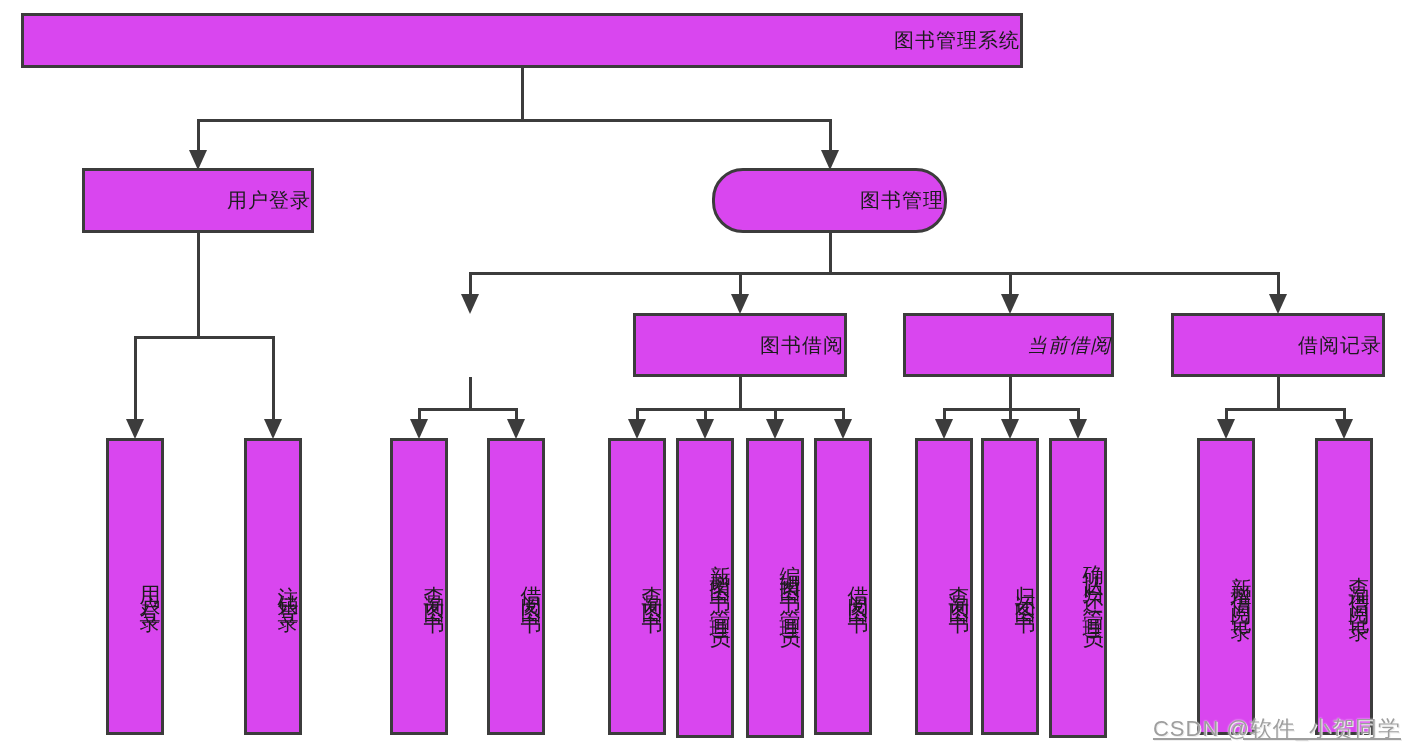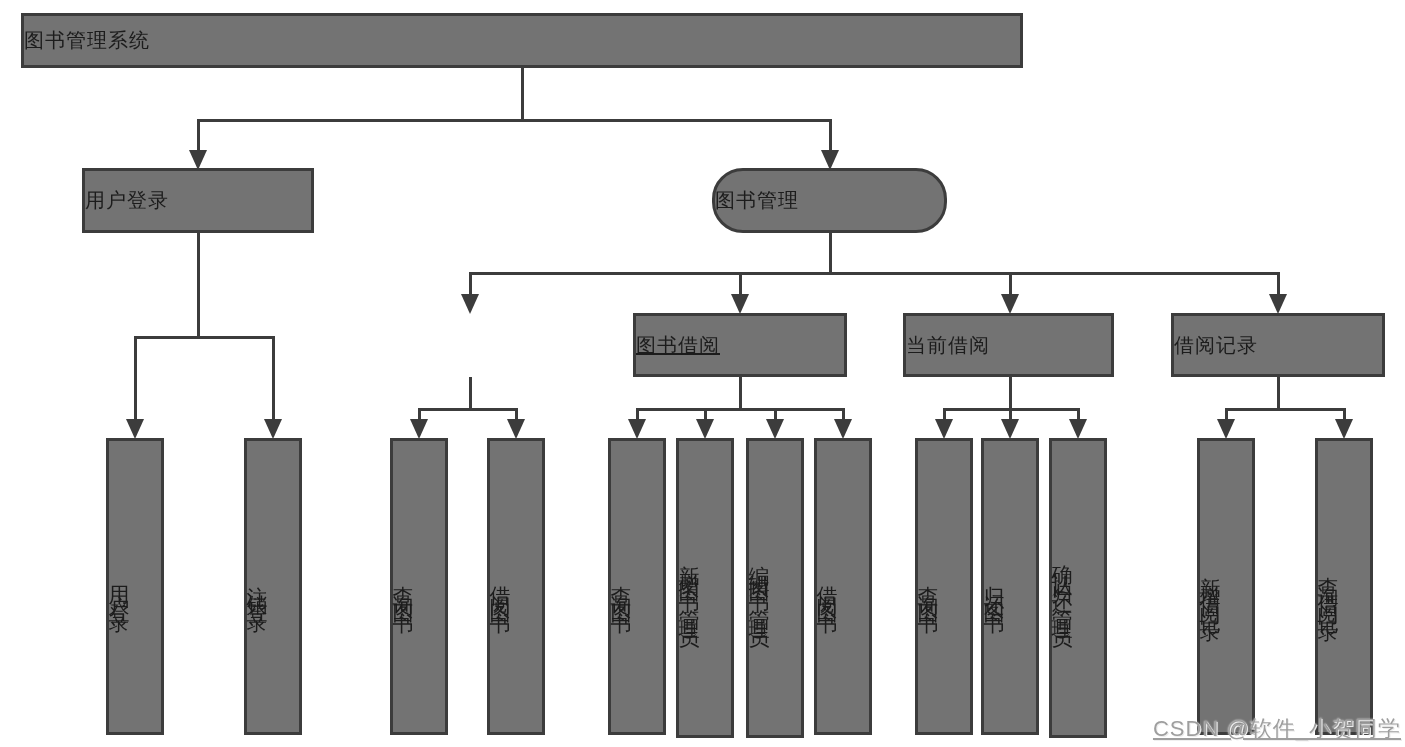--- a/index.html
+++ b/index.html
@@ -8,22 +8,22 @@
     --bg:#ffffff;
     --wm:#9e9e9e;
   }
   html,body{margin:0;padding:0;background:var(--bg);}
   body{font-family:"Liberation Sans","DejaVu Sans",sans-serif;}
   .canvas{
     position:relative;width:1405px;height:747px;background:var(--bg);
     overflow:hidden;
   }
   .box{
-    position:absolute;background:#737373;border:3px solid var(--line);
-    box-sizing:border-box;display:flex;align-items:center;justify-content:flex-start;
+    position:absolute;background:#d946ef;border:3px solid var(--line);
+    box-sizing:border-box;display:flex;align-items:center;justify-content:flex-end;
     color:var(--text);font-size:20px;letter-spacing:1px;white-space:nowrap;
   }
   .vbox{font-size:21px;}
   .vbox .vtxt{
     writing-mode:vertical-rl;text-orientation:mixed;
     letter-spacing:9px;white-space:normal;line-height:1;
   }
   .hline,.vline{position:absolute;background:var(--line);}
   .hline{height:3px;}
   .vline{width:3px;}
@@ -93,24 +93,24 @@
     </div>
   <div class="arrow" style="left:1001px;top:272px;height:42px;">
       <i class="shaft"></i>
       <i class="head"></i>
     </div>
   <div class="arrow" style="left:1269px;top:272px;height:42px;">
       <i class="shaft"></i>
       <i class="head"></i>
     </div>
 
-  <div class="box" style="left:633px;top:313px;width:214px;height:64px;text-decoration:underline;">
+  <div class="box" style="left:633px;top:313px;width:214px;height:64px;">
     <span>图书借阅</span>
   </div>
-  <div class="box" style="left:903px;top:313px;width:211px;height:64px;">
+  <div class="box" style="left:903px;top:313px;width:211px;height:64px;font-style:italic;">
     <span>当前借阅</span>
   </div>
   <div class="box" style="left:1171px;top:313px;width:214px;height:64px;">
     <span>借阅记录</span>
   </div>
 
   <div class="vline" style="left:468.5px;top:377px;height:34px;"></div>
   <div class="hline" style="left:417.5px;top:408px;width:100px;"></div>
   <div class="arrow" style="left:410px;top:408px;height:31px;">
       <i class="shaft"></i>

